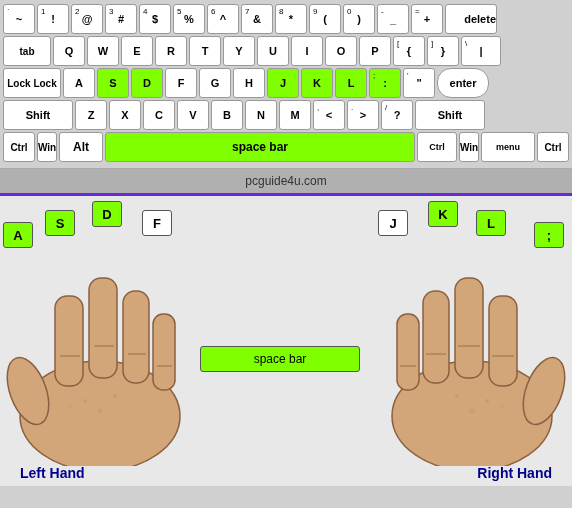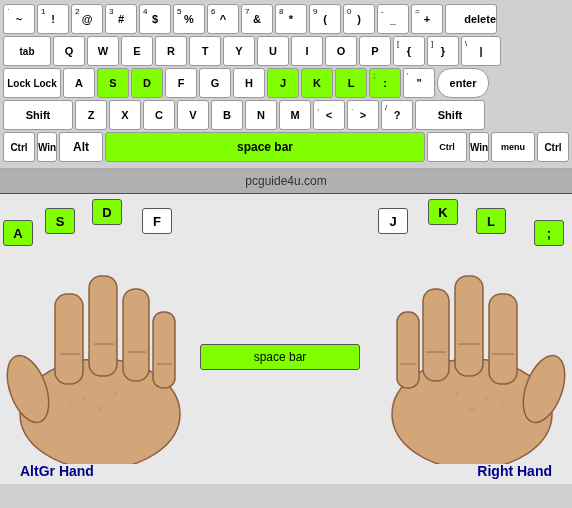--- a/index.html
+++ b/index.html
@@ -67,31 +67,31 @@
     .k-comma { width: 32px; }
     .k-period { width: 32px; }
     .k-slash { width: 32px; }
 
     
     .k-ctrl { width: 32px; font-size: 10px; }
     .k-win { width: 20px; font-size: 10px; }
     .k-alt { width: 44px; font-size: 12px; }
     .k-space { flex: 1; background: #7fff00; font-size: 12px; }
     .k-altgr { width: 40px; font-size: 9px; }
-    .k-menu { width: 44px; font-size: 9px; }
+    .k-menu { width: 54px; font-size: 9px; }
 
     
     .attribution {
       background: #b0b0b0;
       text-align: center;
       padding: 5px 0;
       font-size: 12px;
       color: #333;
       border-top: 1px solid #aaa;
-      border-bottom: 1px solid #6d28d9;
+      border-bottom: 3px solid #6d28d9;
     }
 
     
     .hands-section {
       background: #e8e8e8;
       position: relative;
       height: 290px;
       overflow: hidden;
     }
 
@@ -425,18 +425,18 @@
   <div class="floating-key" style="top:14px; left:378px; background:white;">J</div>
   <div class="floating-key" style="top:5px; left:428px;">K</div>
   <div class="floating-key" style="top:14px; left:476px;">L</div>
   <div class="floating-key" style="top:26px; left:534px;">;</div>
 
   <div class="spacebar-label" style="top:150px; left:200px;">
     <span>space bar</span>
   </div>
 
   <div class="hand-label" style="bottom:5px; left:20px;">
-    <span>AltGr Hand</span>
+    <span>Left Hand</span>
   </div>
   <div class="hand-label" style="bottom:5px; right:20px;text-align:center;">
     <span>Right Hand</span>
   </div>
 </div>
 
 </body></html>

